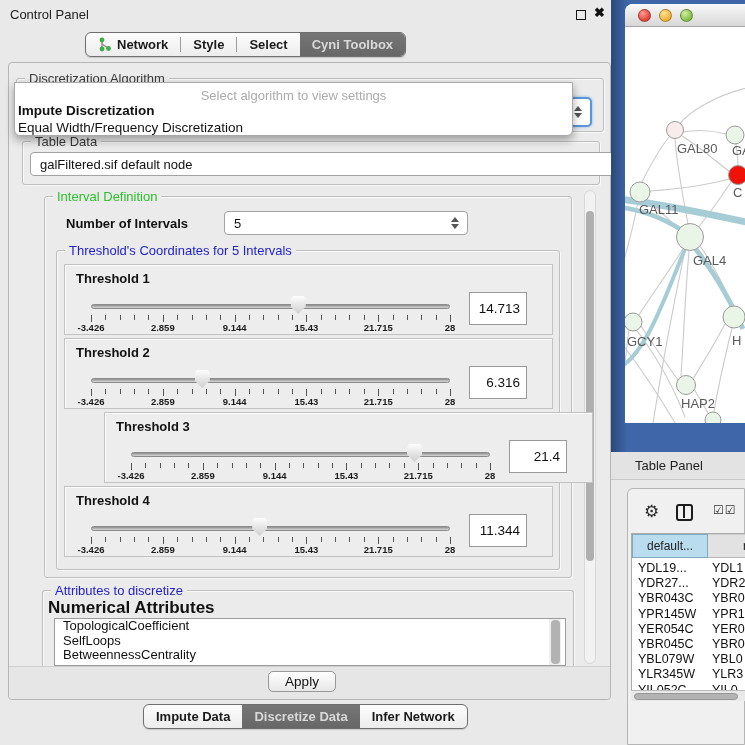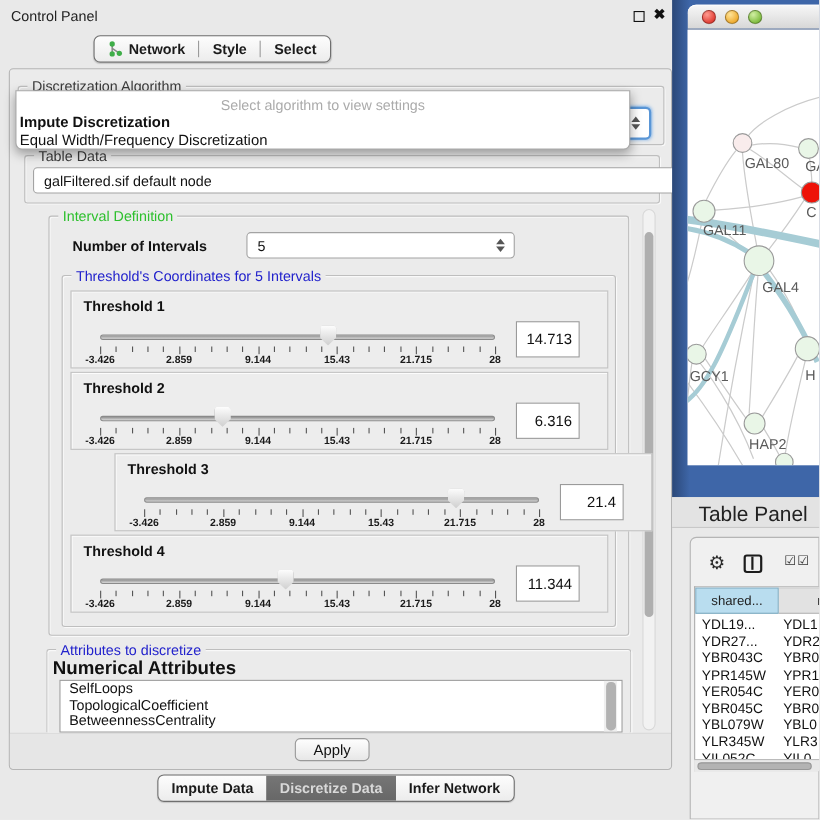--- a/index.html
+++ b/index.html
@@ -72,21 +72,21 @@
   #desktop { left:611px; top:0; width:134px; height:452px; background:linear-gradient(90deg,#2B4878 0px,#3E66A8 16px,#3E66A8); }
   #net-frame-titlebar { left:625px; top:4px; width:120px; height:23px; background:linear-gradient(#F8F8F8,#D7D7D7); border-top-left-radius:8px; border-bottom:1px solid #A6A6A6; box-shadow:inset 0 1px 0 #FFF; }
   .traffic { position:absolute; top:9px; width:13px; height:13px; border-radius:50%; border:0.5px solid rgba(0,0,0,.3); }
   #tl-red    { left:638px; background:radial-gradient(circle at 35% 30%, #FF9C92, #E24138 70%); }
   #tl-yellow { left:659px; background:radial-gradient(circle at 35% 30%, #FFE49A, #EFAD33 70%); }
   #tl-green  { left:680px; background:radial-gradient(circle at 35% 30%, #D2EFA4, #82BE43 70%); }
   #net-canvas { left:625px; top:27px; width:120px; height:396px; background:#FFF; overflow:hidden; }
 
   
   #tp-header { left:611px; top:452px; width:134px; height:28px; background:#E3E3E3; border-bottom:1px solid #C8C8C8; }
-  #tp-title { left:635px; top:458px; font-size:19px; color:#222; }
+  #tp-title { left:635px; top:458px; font-size:13px; color:#222; }
   #tp-body { left:627px; top:488px; width:118px; height:257px; background:#F0F0F0; border:1px solid #B5B5B5; border-top-left-radius:6px; }
   #gear-icon { left:644px; top:501px; font-size:17px; color:#2A2A2A; }
   #col-icon { left:676px; top:504px; width:17px; height:17px; border:2.4px solid #1C1C1C; border-radius:3px; }
   #col-icon:after { content:""; position:absolute; left:5.1px; top:0; width:2.4px; height:12.2px; background:#1C1C1C; }
   #check-icons { left:713px; top:503px; font-size:12px; color:#333; letter-spacing:1px; }
   #gal-table { left:631px; top:533px; width:114px; height:168px; background:#FFF; border:1px solid #ABABAB; border-right:none; overflow:hidden; }
   #col1-head { position:absolute; left:0; top:0; width:76px; height:24px; background:#B9DDEF; border:1px solid #7FAABF; font-size:12px; color:#222; display:flex; align-items:center; justify-content:center; }
   #col2-head { position:absolute; left:76px; top:0; width:100px; height:24px; background:#E2E2E2; border-top:1px solid #CCC; border-bottom:1px solid #B5B5B5; font-size:12px; color:#222; display:flex; align-items:center; justify-content:center; }
   .trow { position:absolute; left:0; width:180px; height:15px; font-size:12.5px; color:#111; }
   .tc1 { position:absolute; left:6px; top:0; }
@@ -118,20 +118,23 @@
       </svg>
       <span>Network</span>
     </div>
     <div class="seg-div"></div>
     <div class="seg">
         <span>Style</span>
       </div>
     <div class="seg-div"></div>
     <div class="seg">
         <span>Select</span>
+      </div>
+    <div class="seg sel">
+        <span>Cyni Toolbox</span>
       </div>
   </div>
 
   <div class="abs" id="outer-panel"></div>
 
   <div class="group" style="left:16px; top:78px; width:588px; height:54px;">
     <span class="group-label lbl-dark">Discretization Algorithm</span>
   </div>
   <div class="abs" id="algo-combo-stub">
       <span class="stepper"></span>
@@ -320,22 +323,22 @@
         <div class="th-handle" style="left: 187.227px;"></div>
         <div class="th-value">11.344</div>
       </div>
     </div>
 
   <div class="group" style="left:42px; top:590px; width:532px; height:76px; border-bottom:none; border-radius:3px 3px 0 0;">
     <span class="group-label lbl-blue">Attributes to discretize</span>
   </div>
   <div class="abs" style="left:48px; top:598px; font-size:17px; font-weight:bold; color:#111;">Numerical Attributes</div>
   <div class="abs" id="attr-list">
+      <div class="attr-item">TopologicalCoefficient</div>
       <div class="attr-item">SelfLoops</div>
-      <div class="attr-item">TopologicalCoefficient</div>
       <div class="attr-item">BetweennessCentrality</div>
     </div>
   <div class="abs" id="attr-scroll">
     <div class="abs" id="attr-thumb"></div>
   </div>
 
   <div class="abs" id="apply-row"></div>
   <div class="abs" id="apply-btn">Apply</div>
 
   <div class="abs seg-strip" style="left:143px; top:704px;">
@@ -403,21 +406,21 @@
   </div>
 
   <div class="abs" id="tp-header"></div>
   <div class="abs" id="tp-title">Table Panel</div>
   <div class="abs" id="tp-body"></div>
   <div class="abs" id="gear-icon">⚙</div>
   <div class="abs" id="col-icon"></div>
   <div class="abs" id="check-icons">☑☑</div>
 
   <div class="abs" id="gal-table">
-    <div id="col1-head">shared...</div>
+    <div id="col1-head">default...</div>
     <div id="col2-head">name</div>
     <div id="table-rows">
         <div class="trow" style="top: 27px;">
           <span class="tc1">YDL19...</span>
           <span class="tc2">YDL1</span>
         </div>
         <div class="trow" style="top: 42.2px;">
           <span class="tc1">YDR27...</span>
           <span class="tc2">YDR2</span>
         </div>

